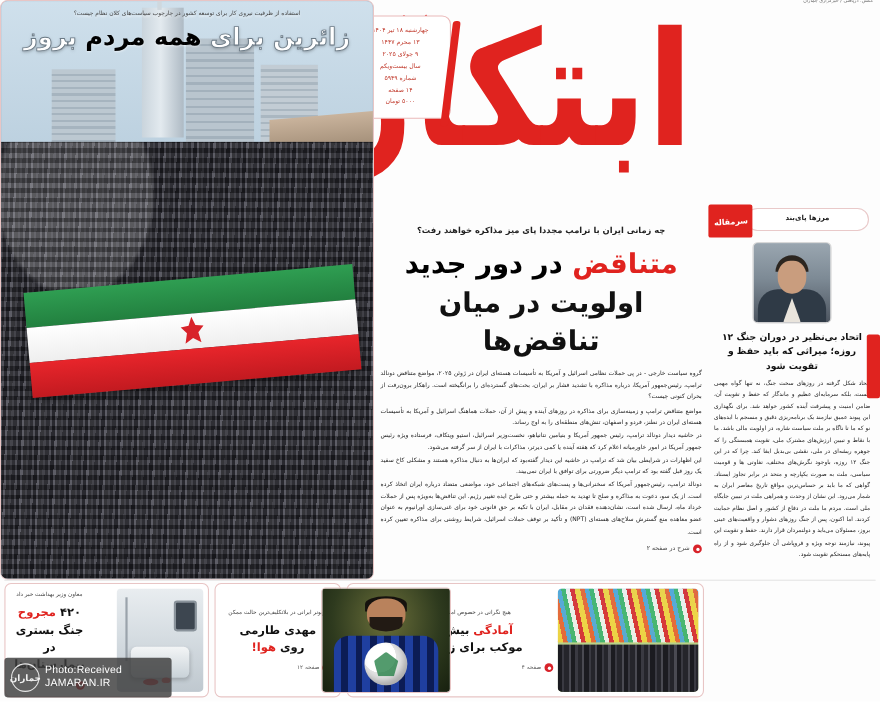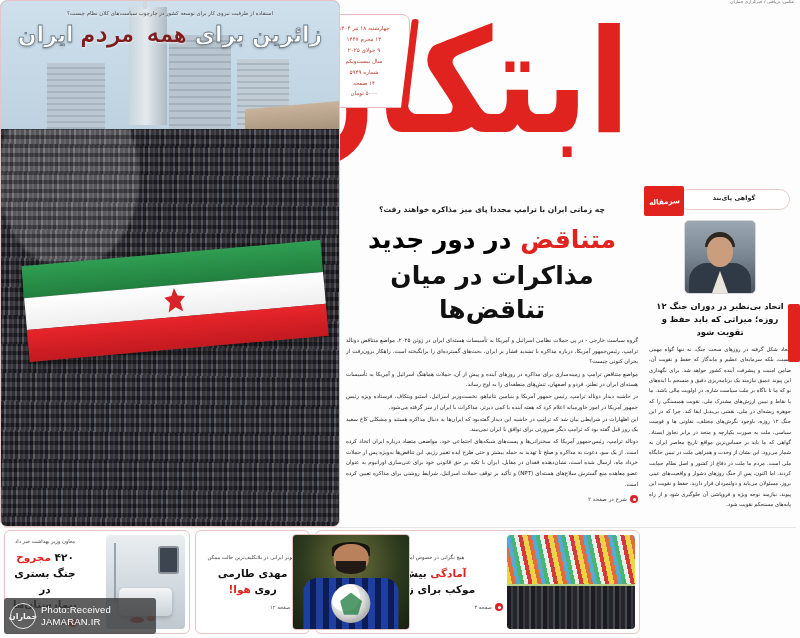--- a/index.html
+++ b/index.html
@@ -260,23 +260,22 @@
     letter-spacing: -0.6px;
     line-height: 1.25;
     direction: rtl;
   }
   .hero-title .t-out {
     color: #ffffff;
     -webkit-text-stroke: 0.8px #6b7a86;
     text-shadow: 0 1px 3px rgba(0,0,0,.35);
   }
   .hero-title .t-red {
-    color: #7f1d1d;
+    color: #000000;
     text-shadow: 0 1px 2px rgba(255,255,255,.6);
-    font-family: Liberation Mono, monospace;
   }
 
   
   .article {
     position: absolute;
     top: 204px; right: 160px;
     width: 296px;
   }
   .art-kicker {
     font-size: 7.6px;
@@ -674,49 +673,49 @@
       <div class="fg fg1"></div>
       <div class="fg fg2"></div>
       <div class="fg fg3"></div>
       <div class="emb"></div>
     </div>
     <div class="hero-banner-top">
       <div class="hero-kicker">استفاده از ظرفیت نیروی کار برای توسعه کشور در چارچوب سیاست‌های کلان نظام چیست؟</div>
       <div class="hero-title">
         <span class="t-out">زائرین برای</span>
         <span class="t-red">همه مردم</span>
-        <span class="t-out">ایران</span>
+        <span class="t-out">بروز</span>
       </div>
     </div>
   </div>
 
   <div class="article">
     <div class="art-kicker">چه زمانی ایران با ترامپ مجددا پای میز مذاکره خواهند رفت؟</div>
     <div class="art-h1">
       <span class="hl">متناقض</span>
       <span>در دور جدید</span>
     </div>
-    <div class="art-h2">مذاکرات در میان تناقض‌ها</div>
+    <div class="art-h2">اولویت در میان تناقض‌ها</div>
     <div class="art-body">
       <p>گروه سیاست خارجی - در پی حملات نظامی اسرائیل و آمریکا به تأسیسات هسته‌ای ایران در ژوئن ۲۰۲۵، مواضع متناقض دونالد ترامپ، رئیس‌جمهور آمریکا، درباره مذاکره با تشدید فشار بر ایران، بحث‌های گسترده‌ای را برانگیخته است. راهکار برون‌رفت از بحران کنونی چیست؟</p>
       <p>مواضع متناقض ترامپ و زمینه‌سازی برای مذاکره در روزهای آینده و پیش از آن، حملات هماهنگ اسرائیل و آمریکا به تأسیسات هسته‌ای ایران در نطنز، فردو و اصفهان، تنش‌های منطقه‌ای را به اوج رساند.</p>
       <p>در حاشیه دیدار دونالد ترامپ، رئیس جمهور آمریکا و بنیامین نتانیاهو، نخست‌وزیر اسرائیل، استیو ویتکاف، فرستاده ویژه رئیس جمهور آمریکا در امور خاورمیانه اعلام کرد که هفته آینده یا کمی دیرتر، مذاکرات با ایران از سر گرفته می‌شود.</p>
       <p>این اظهارات در شرایطی بیان شد که ترامپ در حاشیه این دیدار گفته‌بود که ایران‌ها به دنبال مذاکره هستند و مشکلی کاخ سفید یک روز قبل گفته بود که ترامپ دیگر ضرورتی برای توافق با ایران نمی‌بیند.</p>
       <p>دونالد ترامپ، رئیس‌جمهور آمریکا که سخنرانی‌ها و پست‌های شبکه‌های اجتماعی خود، مواضعی متضاد درباره ایران اتخاذ کرده است. از یک سو، دعوت به مذاکره و صلح تا تهدید به حمله بیشتر و حتی طرح ایده تغییر رژیم. این تناقض‌ها به‌ویژه پس از حملات خرداد ماه، ارسال شده است، نشان‌دهنده فقدان در مقابل، ایران با تکیه بر حق قانونی خود برای غنی‌سازی اورانیوم به عنوان عضو معاهده منع گسترش سلاح‌های هسته‌ای (NPT) و تأکید بر توقف حملات اسرائیل، شرایط روشنی برای مذاکره تعیین کرده است.</p>
     </div>
     <div class="art-more">
       <span class="badge-dot"></span>
       <span class="badge-txt">شرح در صفحه ۲</span>
     </div>
   </div>
 
   <div class="editorial">
     <div class="ed-head">
       <div class="ed-pill"></div>
-      <div class="ed-author">گواهی پای‌بند</div>
+      <div class="ed-author">مرزها پای‌بند</div>
       <div class="ed-tag">
         <span>سرمقاله</span>
       </div>
     </div>
     <div class="ed-photo">
       <div class="body"></div>
       <div class="shirt"></div>
       <div class="hair"></div>
       <div class="face"></div>
     </div>

